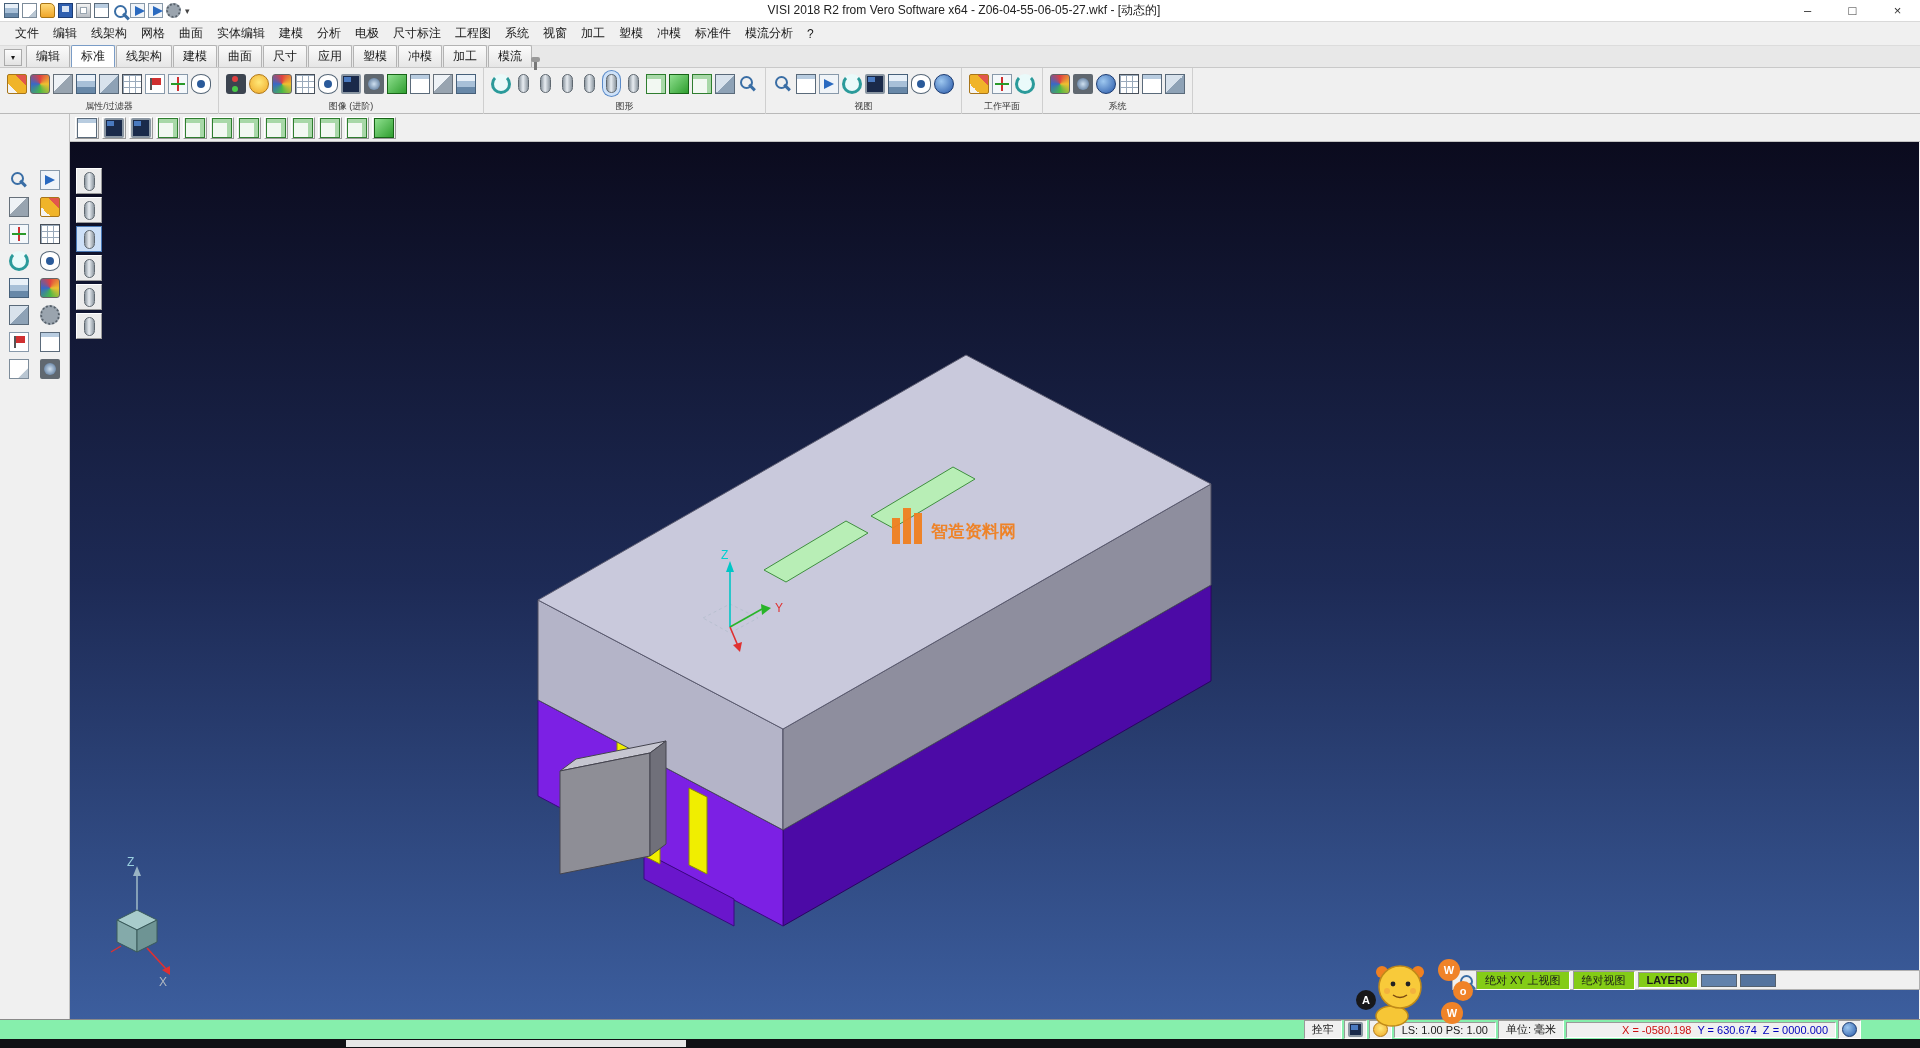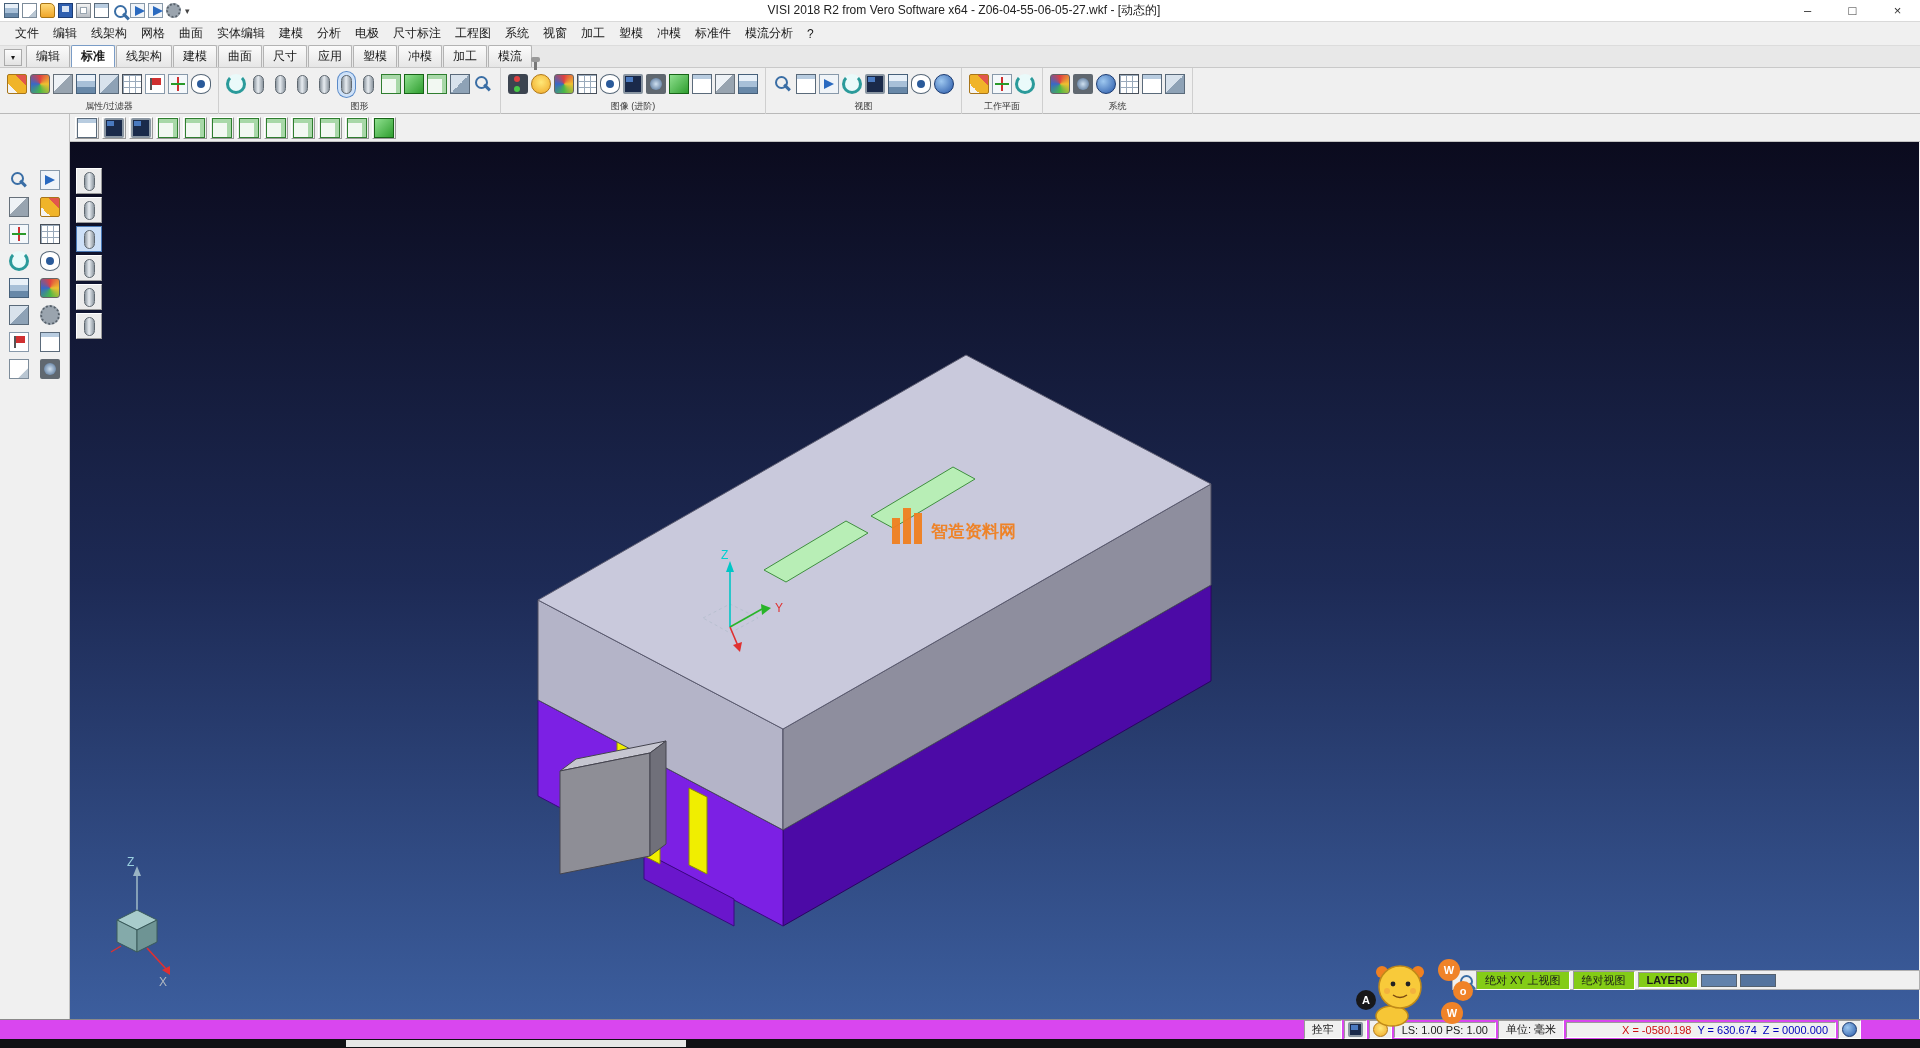--- a/index.html
+++ b/index.html
@@ -12,24 +12,24 @@
 .title{position:absolute;left:8px;right:0;text-align:center;font-size:12px;color:#222;pointer-events:none}
 .wincontrols{margin-left:auto;display:flex;z-index:2}
 .winbtn{width:45px;height:22px;display:flex;align-items:center;justify-content:center;font-size:13px;color:#333;cursor:default}
 
 .menubar{height:24px;background:#f0f0f0;display:flex;align-items:center;padding-left:8px;border-bottom:1px solid #dcdcdc}
 .menu-item{padding:3px 7px;white-space:nowrap}
 
 .tabrow{height:22px;background:#e8e8e8;display:flex;align-items:flex-end;padding:2px 4px 0 4px;border-bottom:1px solid #c9c9c9;position:relative}
 .tab-drop{width:18px;height:17px;border:1px solid #aaa;background:linear-gradient(#fcfcfc,#e2e2e2);font-size:8px;display:flex;align-items:center;justify-content:center;margin-right:4px;margin-bottom:1px}
 .tab{padding:2px 9px;margin-right:1px;font-size:12px;border:1px solid #b3b3b3;border-bottom:none;border-radius:2px 2px 0 0;background:linear-gradient(#fbfbfb,#e6e6e6);white-space:nowrap}
-.tab.active{background:#ffffff;border-color:#7a9cc6;font-weight:bold}
+.tab.active{background:#ffffff;border-color:#7a9cc6;font-weight:normal}
 .tab-pin{position:absolute;right:6px;top:3px}
 
-.toolbar{height:46px;background:#f0f0f0;display:flex;align-items:flex-start;border-bottom:1px solid #b9b9b9}
+.toolbar{height:46px;background:#f0f0f0;display:flex;align-items:center;border-bottom:1px solid #b9b9b9}
 .tb-group{display:flex;flex-direction:column;border-right:1px solid #cfcfcf;padding:2px 7px 0 7px}
 .tb-icons{display:flex;align-items:center;gap:3px;height:28px}
 .tb-label{font-size:9px;color:#3a3a3a;text-align:center;padding:2px 0 1px;white-space:nowrap}
 
 .main{flex:1;display:flex;position:relative;min-height:0}
 .sidebar{width:70px;background:#f0f0f0;border-right:1px solid #c2c2c2;padding-top:54px}
 .side-grid{display:grid;grid-template-columns:26px 26px;gap:3px 5px;justify-content:center}
 .side-btn{width:26px;height:24px;display:flex;align-items:center;justify-content:center;border:1px solid transparent}
 .content{flex:1;display:flex;flex-direction:column;min-width:0}
 .vp-toolbar{height:28px;background:#f0f0f0;border-bottom:1px solid #c2c2c2;display:flex;align-items:center;gap:3px;padding-left:5px}
@@ -37,21 +37,21 @@
 .viewport{flex:1;position:relative;overflow:hidden}
 .scene{position:absolute;left:-71px;top:-142px;width:1920px;height:1048px;pointer-events:none}
 .cyl-bar{position:absolute;left:6px;top:26px;display:flex;flex-direction:column;gap:3px;z-index:5}
 .cyl-btn{width:26px;height:26px;display:flex;align-items:center;justify-content:center;background:#ececec;border:1px solid;border-color:#ffffff #9a9a9a #9a9a9a #ffffff}
 .cyl-btn.active{background:#cde0f7;border-color:#4a7ab8}
 
 .status-upper{position:absolute;right:0;bottom:29px;height:20px;width:468px;background:#f0f0f0;border:1px solid #b0b0b0;display:flex;align-items:center;gap:3px;padding:0 5px;z-index:10}
 .su-cell{border:1px solid;border-color:#9a9a9a #ffffff #ffffff #9a9a9a;padding:1px 8px;font-size:11px;white-space:nowrap;background:#84cc16}
 .su-layer{font-weight:bold}
 .swatch{width:36px;height:13px;border:1px solid #55616e}
-.statusbar{height:20px;background:#d946ef;border-top:1px solid #8a8a8a;display:flex;align-items:center;padding:0 4px;font-size:11px}
+.statusbar{height:20px;background:#86efac;border-top:1px solid #8a8a8a;display:flex;align-items:center;padding:0 4px;font-size:11px}
 .st-fill{flex:1}
 .st-group{display:flex;align-items:center;gap:2px;margin-right:55px}
 .st-cell{border:1px solid;border-color:#9a9a9a #ffffff #ffffff #9a9a9a;padding:1px 7px;white-space:nowrap;display:flex;align-items:center;gap:6px;background:#f0f0f0}
 .st-ic{padding:1px 3px}
 
 .taskbar{height:9px;background:#101014;position:relative}
 .task-item{position:absolute;left:346px;top:1px;width:340px;height:7px;background:#e6e6e6}
 
 .mascot{position:absolute;left:1352px;top:953px;z-index:60;pointer-events:none}
 
@@ -178,50 +178,50 @@
           <span class="ic sh-box3d"></span>
           <span class="ic sh-grid"></span>
           <span class="ic sh-flag"></span>
           <span class="ic sh-axis"></span>
           <span class="ic sh-eye"></span>
         </div>
         <div class="tb-label">属性/过滤器</div>
       </div>
       <div class="tb-group">
         <div class="tb-icons">
+          <span class="ic sh-traffic"></span>
+          <span class="ic sh-bulb"></span>
+          <span class="ic sh-palette"></span>
+          <span class="ic sh-grid"></span>
+          <span class="ic sh-eye"></span>
+          <span class="ic sh-monitor"></span>
+          <span class="ic sh-camera"></span>
+          <span class="ic sh-cubeg"></span>
+          <span class="ic sh-window"></span>
+          <span class="ic sh-knife"></span>
+          <span class="ic sh-layers"></span>
+        </div>
+        <div class="tb-label">图像 (进阶)</div>
+      </div>
+      <div class="tb-group">
+        <div class="tb-icons">
           <span class="ic sh-swirl"></span>
           <span class="ic sh-capsule"></span>
           <span class="ic sh-capsule"></span>
           <span class="ic sh-capsule"></span>
           <span class="ic sh-capsule"></span>
           <span class="ic sh-capsule active"></span>
           <span class="ic sh-capsule"></span>
           <span class="ic sh-cubew"></span>
           <span class="ic sh-cubeg"></span>
           <span class="ic sh-cubew"></span>
           <span class="ic sh-box3d"></span>
           <span class="ic sh-mag"></span>
         </div>
         <div class="tb-label">图形</div>
-      </div>
-      <div class="tb-group">
-        <div class="tb-icons">
-          <span class="ic sh-traffic"></span>
-          <span class="ic sh-bulb"></span>
-          <span class="ic sh-palette"></span>
-          <span class="ic sh-grid"></span>
-          <span class="ic sh-eye"></span>
-          <span class="ic sh-monitor"></span>
-          <span class="ic sh-camera"></span>
-          <span class="ic sh-cubeg"></span>
-          <span class="ic sh-window"></span>
-          <span class="ic sh-knife"></span>
-          <span class="ic sh-layers"></span>
-        </div>
-        <div class="tb-label">图像 (进阶)</div>
       </div>
       <div class="tb-group">
         <div class="tb-icons">
           <span class="ic sh-mag"></span>
           <span class="ic sh-window"></span>
           <span class="ic sh-arrow"></span>
           <span class="ic sh-swirl"></span>
           <span class="ic sh-monitor"></span>
           <span class="ic sh-layers"></span>
           <span class="ic sh-eye"></span>

